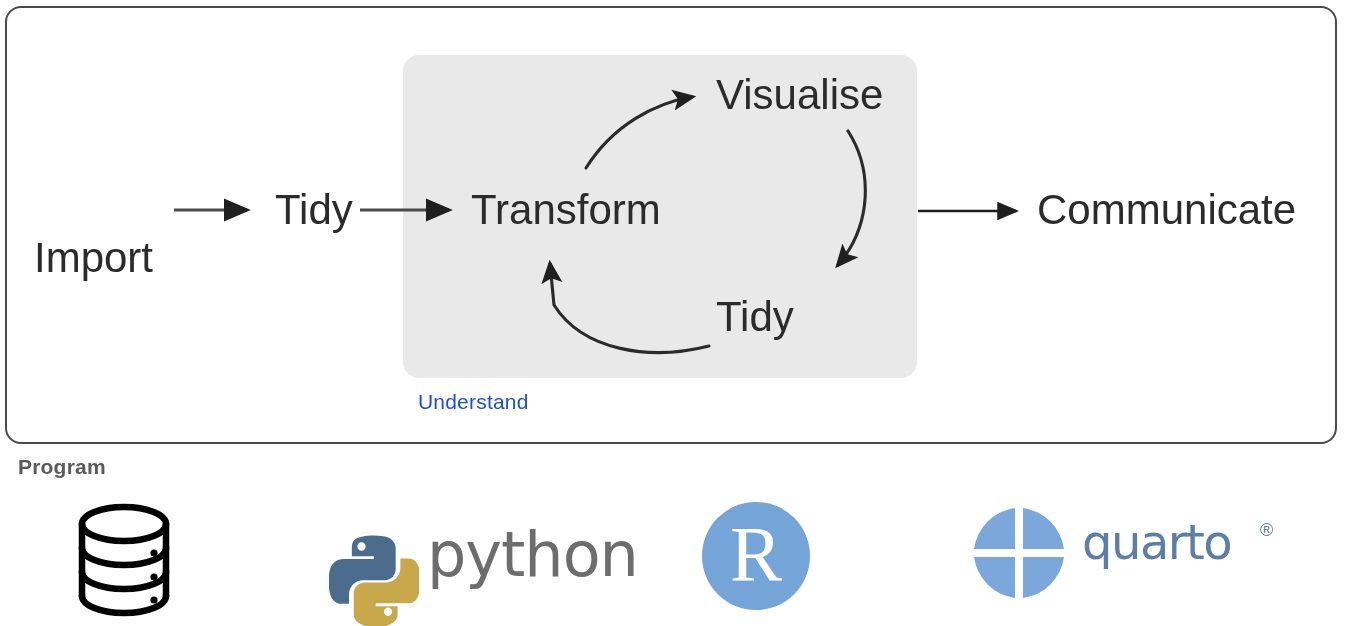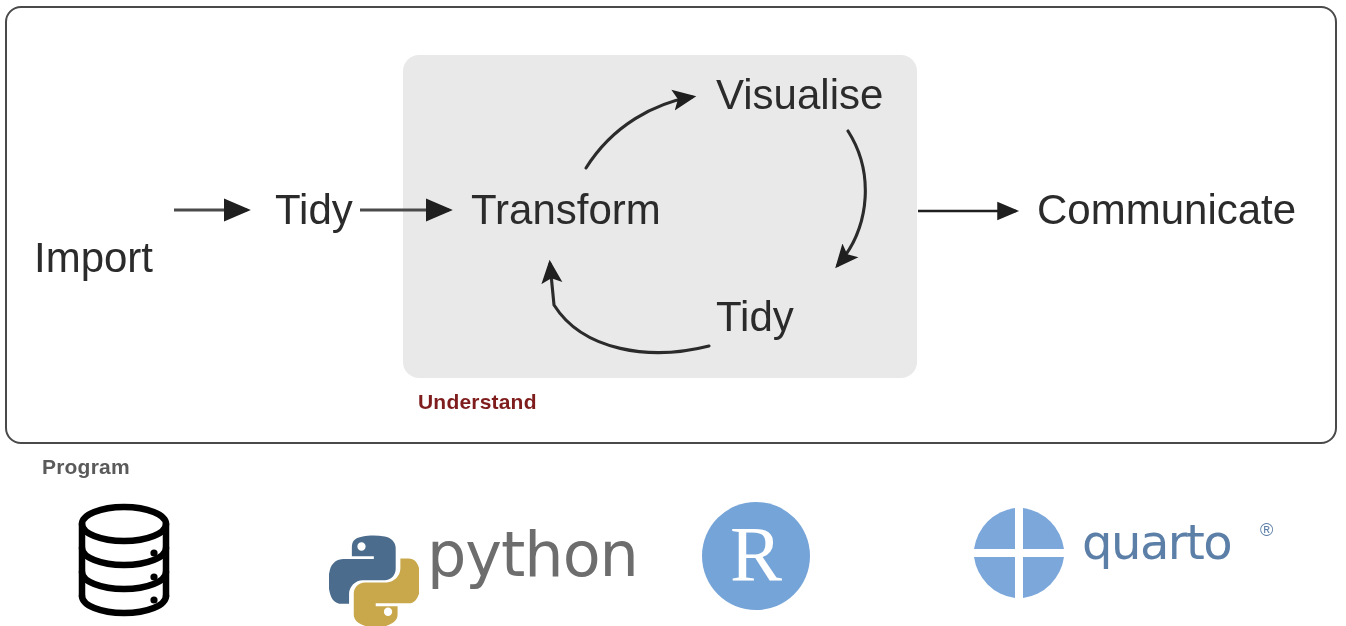--- a/index.html
+++ b/index.html
@@ -30,39 +30,38 @@
     background: transparent;
   }
   #program-label {
     position: absolute;
     left: 18px;
     top: 455px;
     font-size: 21px;
     font-weight: bold;
     color: #5a5a5a;
     letter-spacing: 0.2px;
-    margin-left: 24px;
   }
   
   #understand-panel {
     position: absolute;
     left: 403px;
     top: 55px;
     width: 514px;
     height: 323px;
     background: #e9e9e9;
     border-radius: 16px;
   }
   #understand-label {
     position: absolute;
     left: 418px;
     top: 390px;
     font-size: 21px;
-    font-weight: bold;
-    color: #7f1d1d;
+    font-weight: normal;
+    color: #1d4ed8;
     letter-spacing: 0.2px;
   }
   
   .stage {
     position: absolute;
     font-size: 42px;
     color: #2b2b2b;
     white-space: nowrap;
     line-height: 1;
   }

